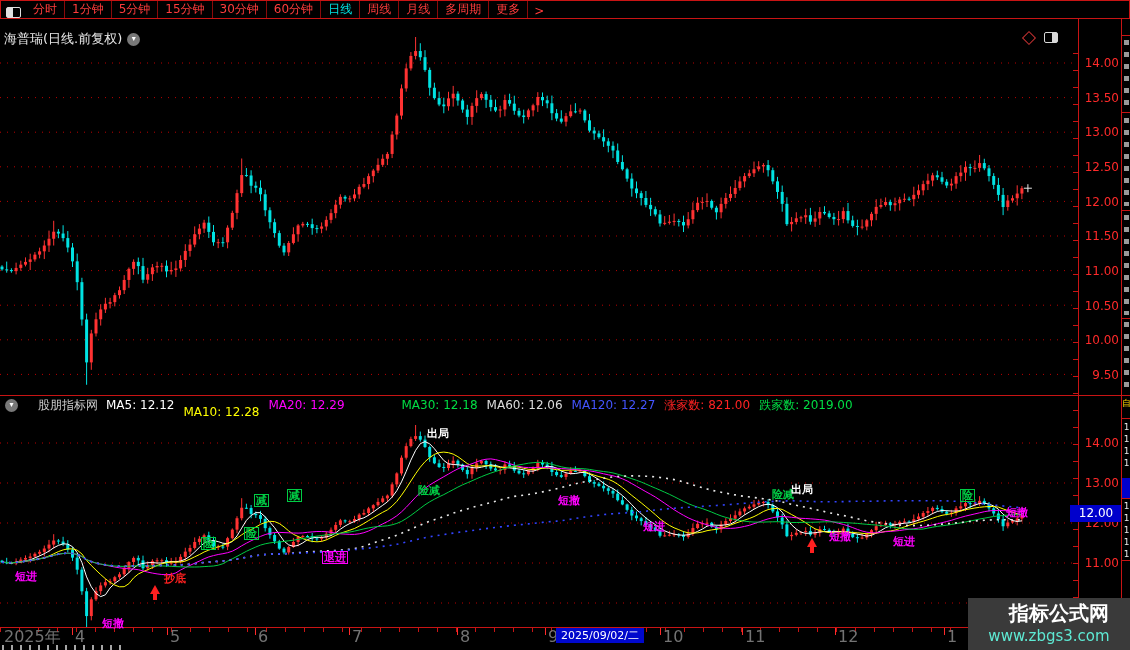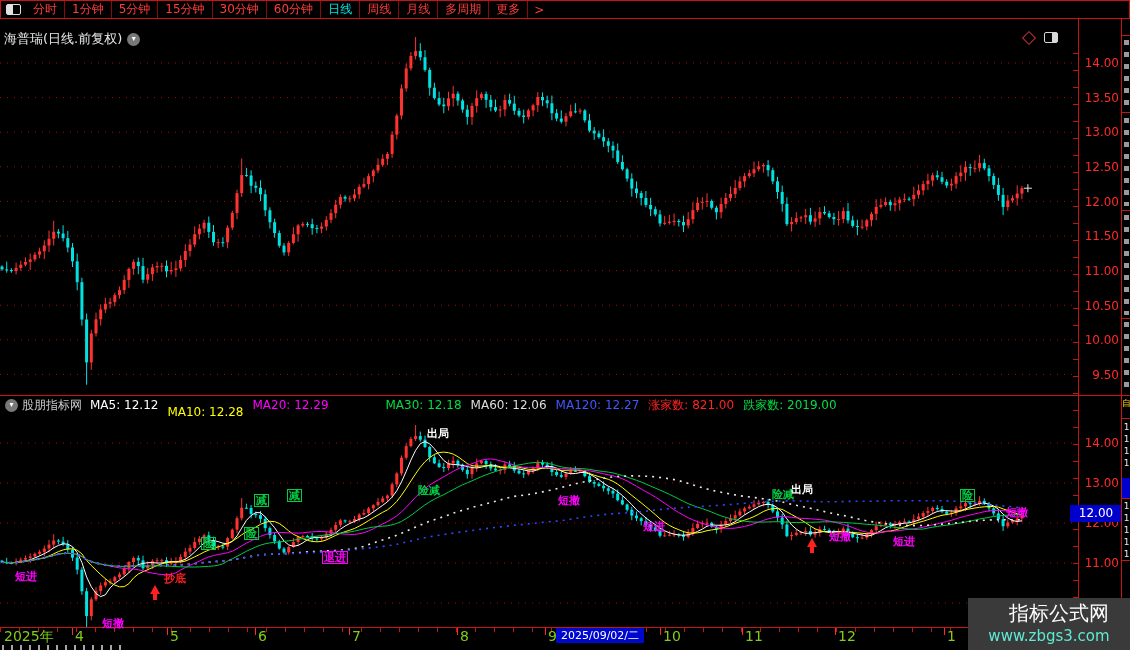--- a/index.html
+++ b/index.html
@@ -1,21 +1,21 @@
 <!DOCTYPE html>
 <html><head>
 <meta charset="utf-8">
 <style>
   html,body{margin:0;padding:0;background:#000;}
   body{width:1130px;height:650px;position:relative;overflow:hidden;
        font-family:"DejaVu Sans",sans-serif;-webkit-font-smoothing:none;}
   
   .menubar{position:absolute;left:0;top:0;width:1128px;height:17px;border:1px solid #c81414;
            background:#000;display:flex;justify-content:space-between;z-index:6;}
-  .mb-left,.mb-right{display:flex;align-items:center;height:100%;}
+  .mb-left,.mb-right{display:flex;align-items:flex-end;height:100%;}
   .mb-item{color:#ff3c3c;font-size:12px;line-height:17px;padding:0 7px;
            border-right:1px solid #8a0a0a;white-space:nowrap;cursor:default;}
   .mb-right .mb-item{border-left:1px solid #8a0a0a;border-right:none;}
   .mb-item.active{color:#00e6e6;}
   .win-icon{width:13px;height:9px;border:1px solid #e0e0e0;border-radius:2px;margin:0 5px;position:relative;}
   .win-icon::before{content:"";position:absolute;left:0;top:0;width:6px;height:9px;background:#e0e0e0;}
   .more-arrow{color:#ff3c3c;font-size:12px;padding:0 6px;}
   
   .title-row{position:absolute;left:0;top:19px;width:1076px;height:18px;display:flex;align-items:center;z-index:5;margin-top:11px;}
   .title-text{color:#e8e8e8;font-size:13px;margin-left:4px;}
@@ -31,55 +31,55 @@
   #sub-svg{top:415px;}
   .axis-label{position:absolute;left:1083px;width:36px;text-align:right;color:#ff2a2a;
               font-size:12px;line-height:12px;z-index:2;}
   .v-axis{position:absolute;left:1078px;top:19px;width:1px;height:625px;background:#c81414;z-index:2;}
   .v-ticks{position:absolute;left:1073px;top:37px;width:5px;height:588px;z-index:2;
            background:repeating-linear-gradient(180deg,transparent 0 16px,#c81414 16px 17px);}
   .divider{position:absolute;left:0;width:1130px;height:1px;background:#c81414;z-index:4;}
   
   .ind-header{position:absolute;left:0;top:397px;width:1076px;height:16px;display:flex;
               align-items:center;font-size:12px;white-space:nowrap;z-index:5;}
-  .ind-source{color:#cccccc;margin:0 8px 0 4px;}
+  .ind-source{color:#cccccc;margin:0 8px 0 20px;}
   .ind-item{margin-right:9px;}
   
   .anno{position:absolute;font-size:11px;line-height:12px;white-space:nowrap;z-index:3;font-weight:bold;padding-left:12px;}
   .anno.boxed{border:1px solid currentColor;padding:0 1px;line-height:11px;}
   .sig-arrow{position:absolute;width:0;height:0;z-index:3;
              border-left:5px solid transparent;border-right:5px solid transparent;border-bottom:9px solid #ff2020;}
   .sig-arrow::after{content:"";position:absolute;left:-2px;top:9px;width:4px;height:6px;background:#ff2020;}
   
   .price-box{position:absolute;left:1070px;top:505px;width:52px;height:17px;background:#0000cc;
              color:#fff;font-size:12px;line-height:17px;text-align:center;z-index:4;}
   .date-axis{position:absolute;left:0;top:627px;width:1130px;height:16px;background:#000;
              border-top:1px solid #c81414;border-bottom:1px solid #c81414;z-index:3;}
   .date-axis::before{content:"";position:absolute;left:0;top:0;width:1078px;height:4px;
              background:repeating-linear-gradient(90deg,#c81414 0 1px,transparent 1px 19px);}
-  .month-label{position:absolute;top:2px;color:#84cc16;font-size:14px;line-height:13px;}
+  .month-label{position:absolute;top:2px;color:#737373;font-size:16px;line-height:13px;}
   .month-tick{position:absolute;top:0;width:1px;height:7px;background:#ff2a2a;}
   .date-box{position:absolute;left:556px;top:628px;width:88px;height:15px;background:#0008cc;
             color:#fff;font-size:11px;line-height:15px;text-align:center;z-index:4;}
   .bottom-strip{position:absolute;left:0;top:644px;width:968px;height:6px;background:#000;overflow:hidden;z-index:3;}
   .bottom-strip .stub{position:absolute;left:2px;top:1px;width:120px;height:8px;opacity:.8;
             background:repeating-linear-gradient(90deg,#cfcfcf 0 2px,transparent 2px 9px);}
   
   .right-strip{position:absolute;left:1121px;top:0;width:9px;height:650px;background:#000;
                border-left:1px solid #c81414;z-index:5;overflow:hidden;}
   .rs-line{position:absolute;left:0;width:9px;height:1px;background:#c81414;}
   .rs-dashes{position:absolute;left:2px;width:5px;
              background:repeating-linear-gradient(180deg,#9a9a9a 0 5px,transparent 5px 12px);}
   .rs-tab{position:absolute;left:0;width:9px;color:#ffd400;font-size:9px;line-height:10px;text-align:center;}
   .rs-digits{position:absolute;left:0;width:9px;color:#e8e8e8;font-size:9px;line-height:12px;text-align:center;}
   .rs-blue{position:absolute;left:0;width:9px;height:20px;background:#0000cc;}
   
   .watermark{position:absolute;left:968px;top:598px;width:162px;height:52px;background:#3a3a3a;
              text-align:center;z-index:10;}
-  .wm-1{color:#ffffff;font-size:20px;font-weight:normal;line-height:26px;margin-top:2px;padding-left:20px;}
+  .wm-1{color:#ffffff;font-size:20px;font-weight:bold;line-height:26px;margin-top:2px;padding-left:20px;}
   .wm-2{color:#5eead4;font-size:15px;line-height:20px;}
 </style>
 </head>
 <body>
 
 <div class="menubar">
   <div class="mb-left">
     <span class="win-icon"></span>
   <span class="mb-item">分时</span>
       <span class="mb-item">1分钟</span>

